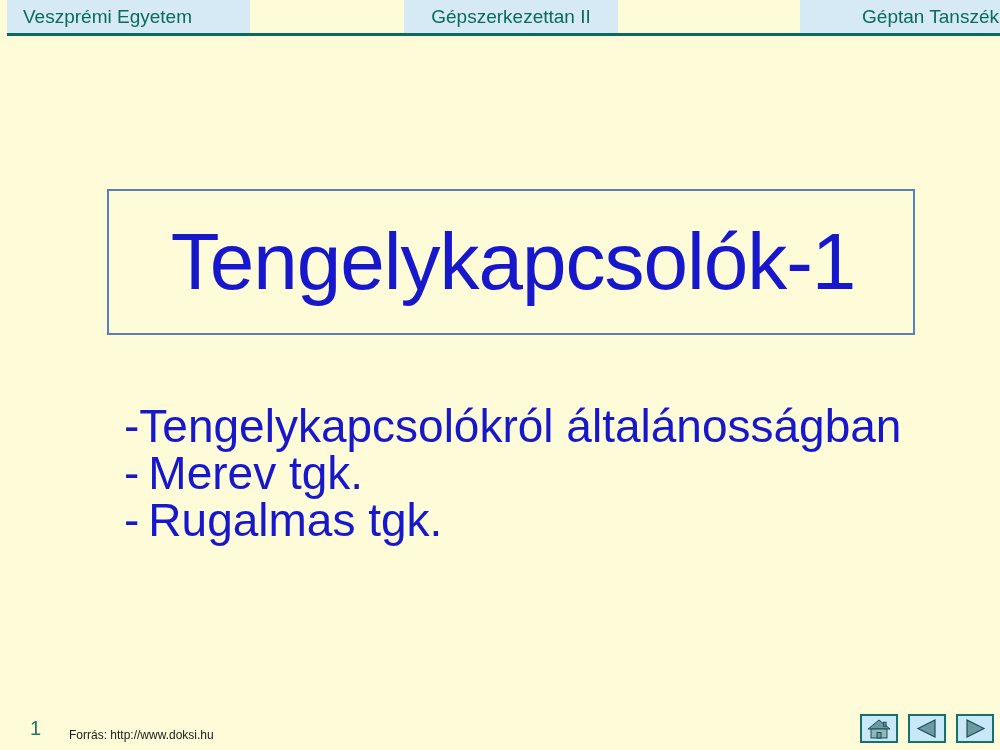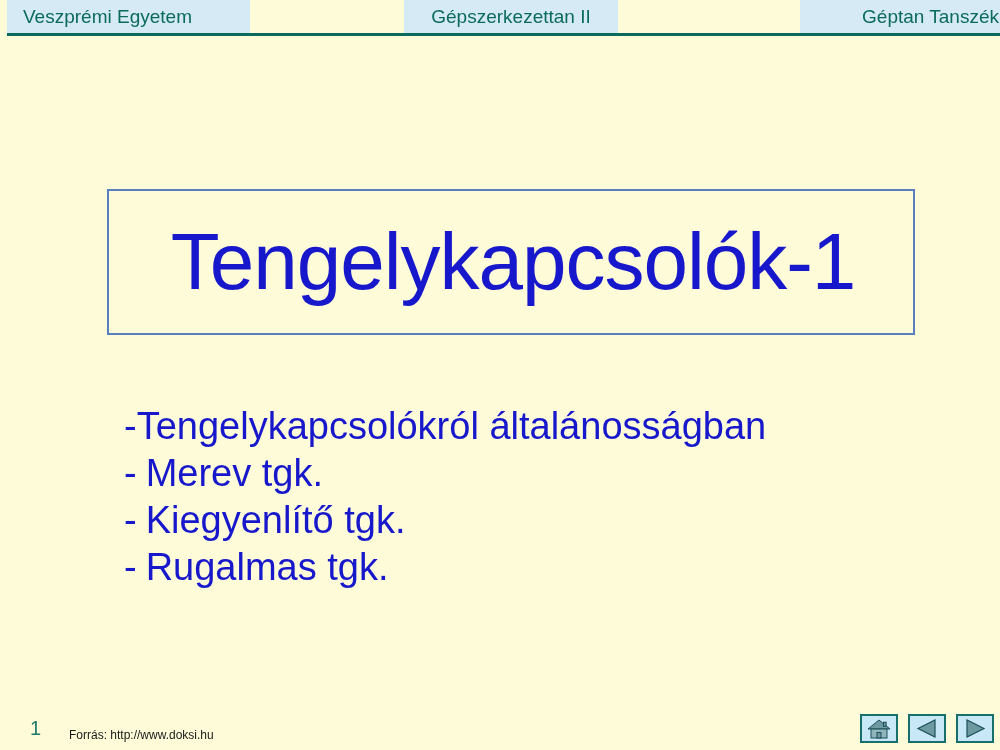--- a/index.html
+++ b/index.html
@@ -77,21 +77,21 @@
     white-space: nowrap;
   }
 
   
   #bullets {
     position: absolute;
     left: 124px;
     top: 403px;
     width: 820px;
     color: #1717CC;
-    font-size: 38px;
+    font-size: 46px;
     line-height: 47px;
   }
   .bullet-line {
     white-space: nowrap;
     display: block;
   }
   .bullet-line .dash {
     display: inline-block;
   }
   .bullet-line .txt {
@@ -155,21 +155,20 @@
   <div id="hdr-rule"></div>
 </div>
 
 <div id="title-box">
   <div id="title-text">Tengelykapcsolók-1</div>
 </div>
 
 <div id="bullets">
   <span class="bullet-line bullet-first"><span class="dash">-</span><span class="txt">Tengelykapcsolókról általánosságban</span></span>
   <span class="bullet-line bullet-rest"><span class="dash">-</span><span class="txt">Merev tgk.</span></span>
-  <span class="bullet-line bullet-rest"><span class="dash">-</span><span class="txt">Kiegyenlítő tgk.</span></span>
   <span class="bullet-line bullet-rest"><span class="dash">-</span><span class="txt">Rugalmas tgk.</span></span>
 </div>
 
 <div id="page-number">1</div>
 
 <div id="source-note">Forrás: http://www.doksi.hu</div>
 
 <div id="nav-bar">
 
   <div class="nav-btn" id="nav-home">

